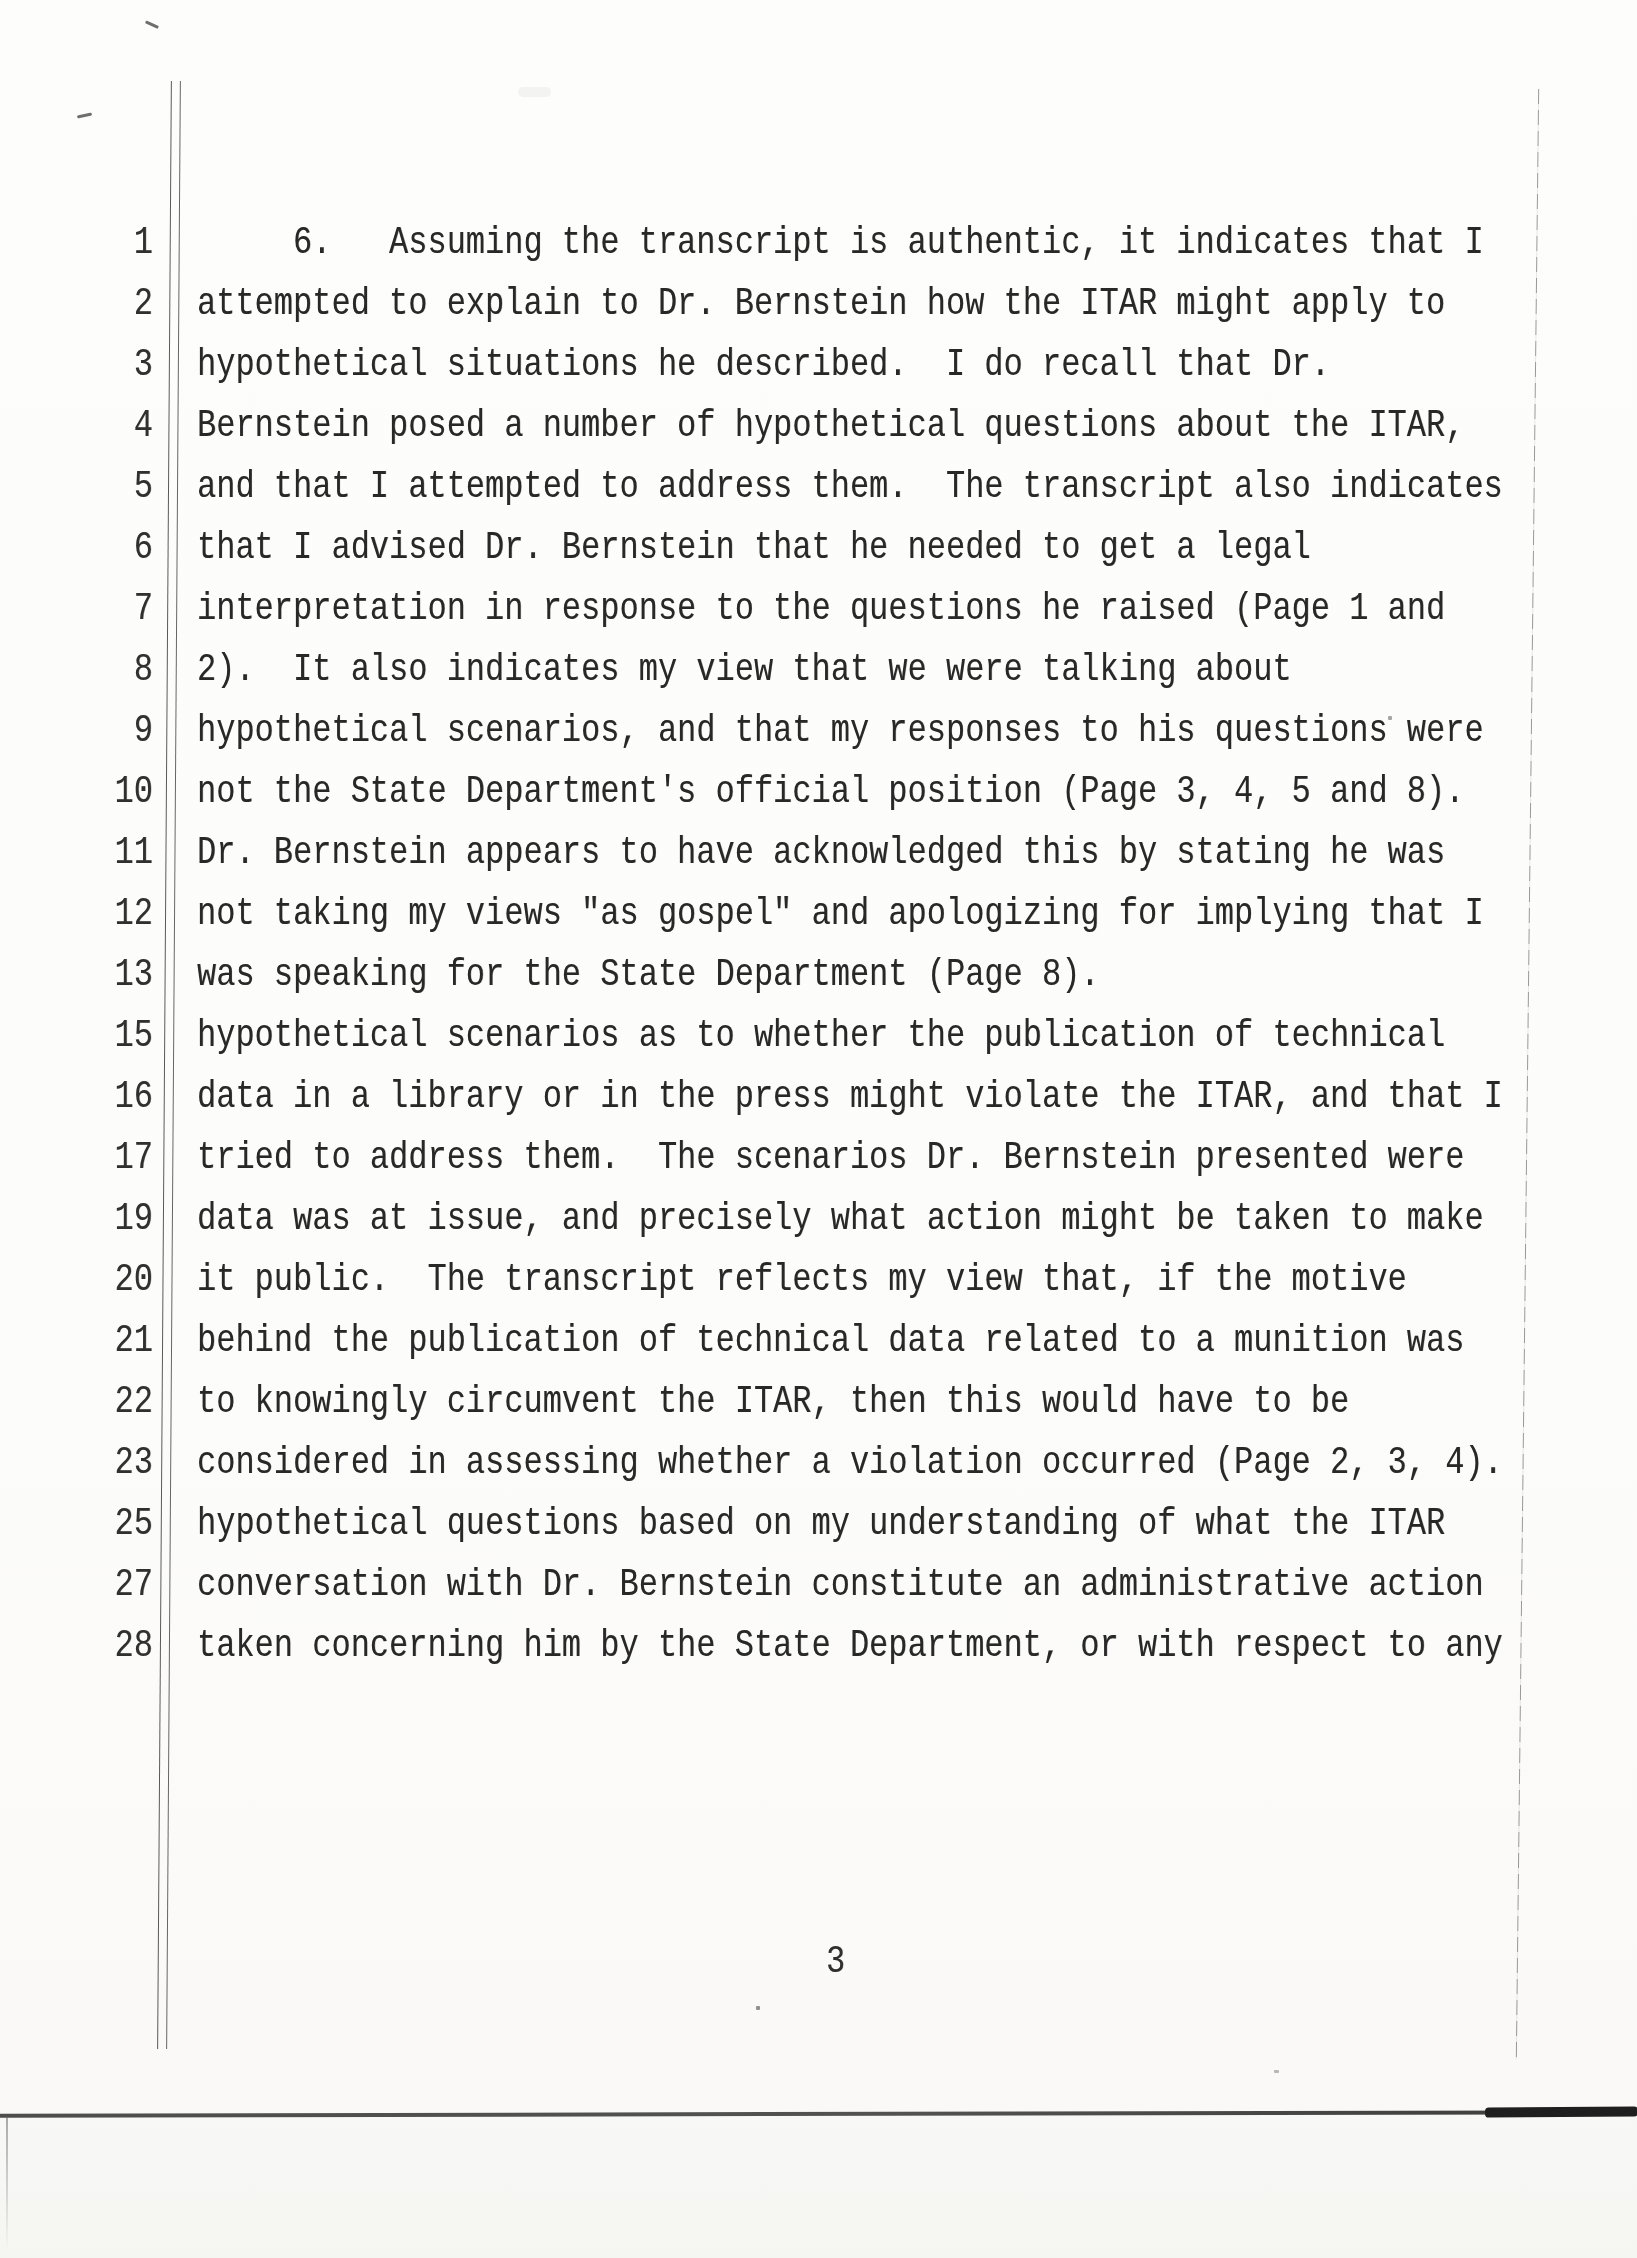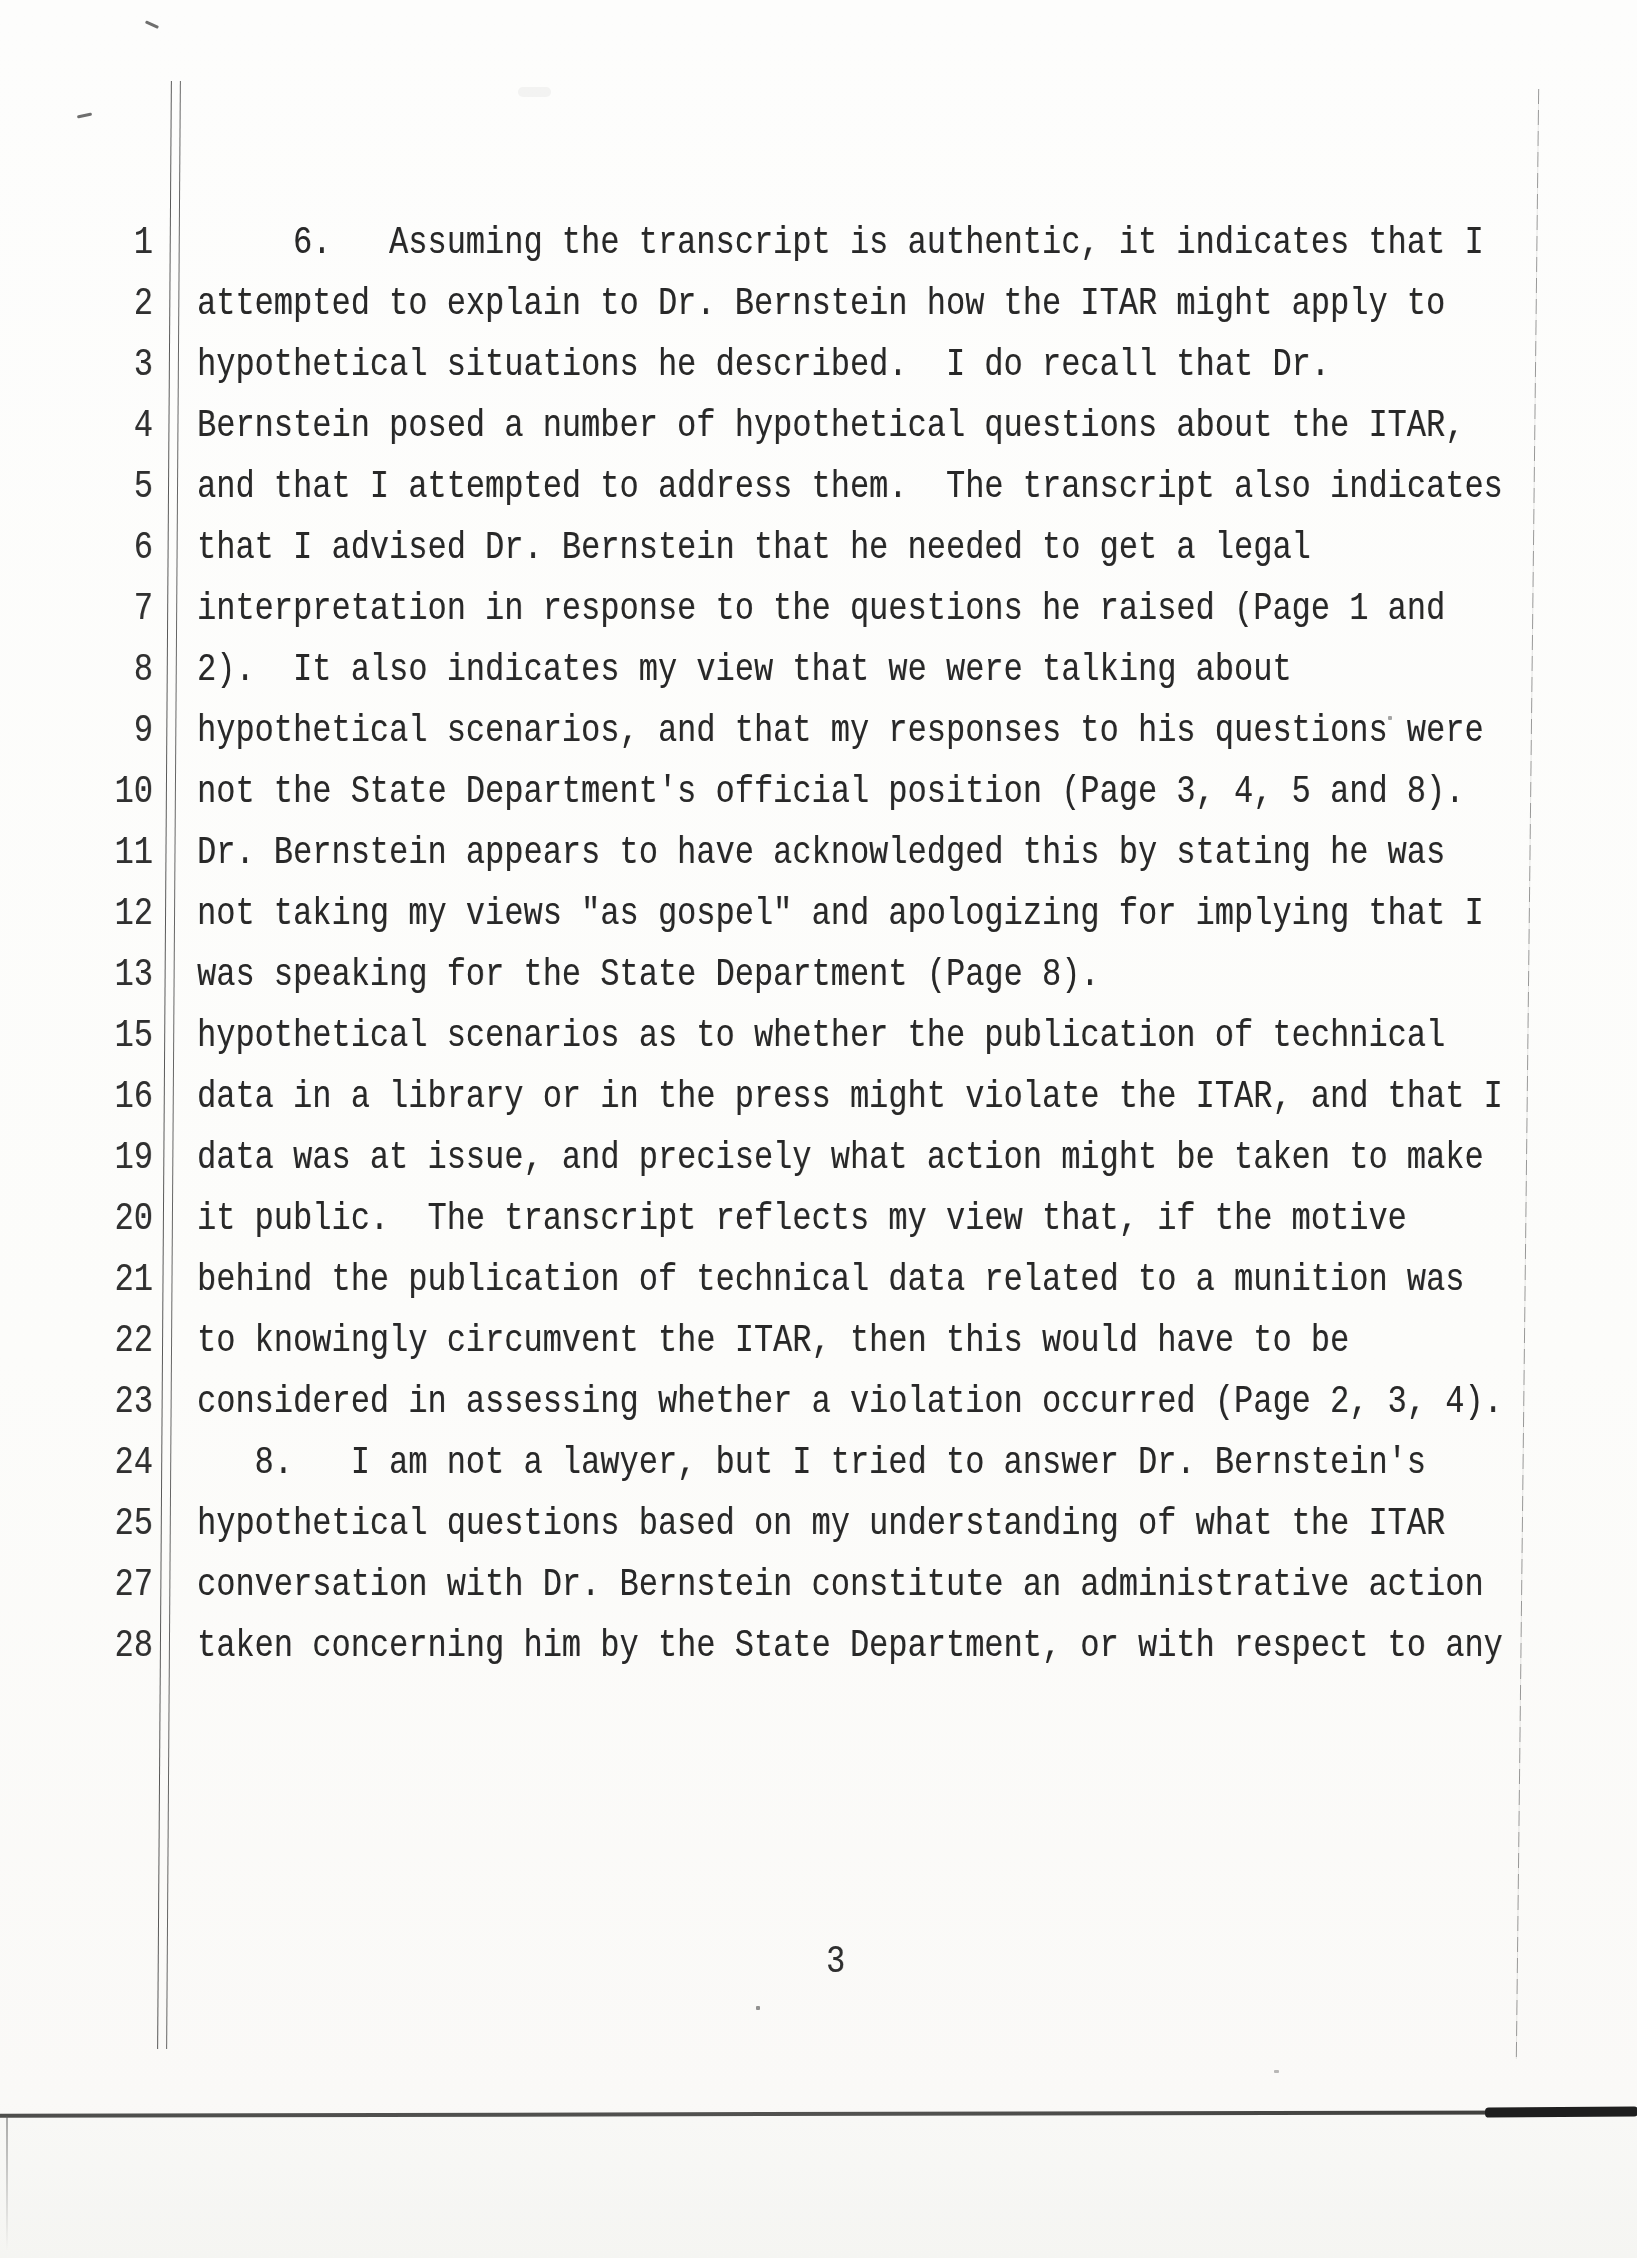--- a/index.html
+++ b/index.html
@@ -146,20 +146,24 @@
   <div class="row">
     <span class="num">15</span>
     <span class="txt">hypothetical scenarios as to whether the publication of technical</span>
   </div>
 
   <div class="row">
     <span class="num">16</span>
     <span class="txt">data in a library or in the press might violate the ITAR, and that I</span>
   </div>
 
+  <div class="row">
+    <span class="num">17</span>
+    <span class="txt">tried to address them.  The scenarios Dr. Bernstein presented were</span>
+  </div>
 
 
   <div class="row">
     <span class="num">19</span>
     <span class="txt">data was at issue, and precisely what action might be taken to make</span>
   </div>
 
   <div class="row">
     <span class="num">20</span>
     <span class="txt">it public.  The transcript reflects my view that, if the motive</span>
@@ -173,24 +177,20 @@
   <div class="row">
     <span class="num">22</span>
     <span class="txt">to knowingly circumvent the ITAR, then this would have to be</span>
   </div>
 
   <div class="row">
     <span class="num">23</span>
     <span class="txt">considered in assessing whether a violation occurred (Page 2, 3, 4).</span>
   </div>
 
-  <div class="row">
-    <span class="num">24</span>
-    <span class="txt">   8.   I am not a lawyer, but I tried to answer Dr. Bernstein's</span>
-  </div>
 
   <div class="row">
     <span class="num">25</span>
     <span class="txt">hypothetical questions based on my understanding of what the ITAR</span>
   </div>
 
 
   <div class="row">
     <span class="num">27</span>
     <span class="txt">conversation with Dr. Bernstein constitute an administrative action</span>

